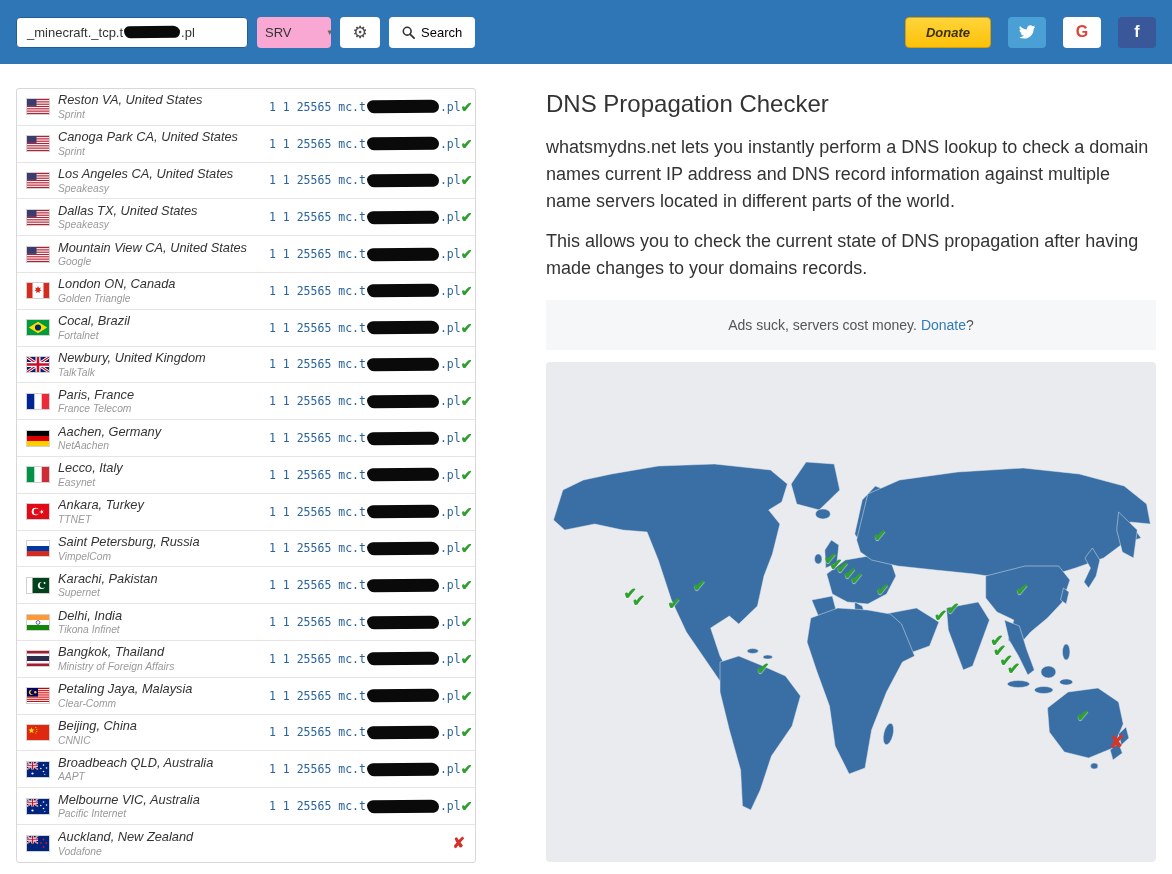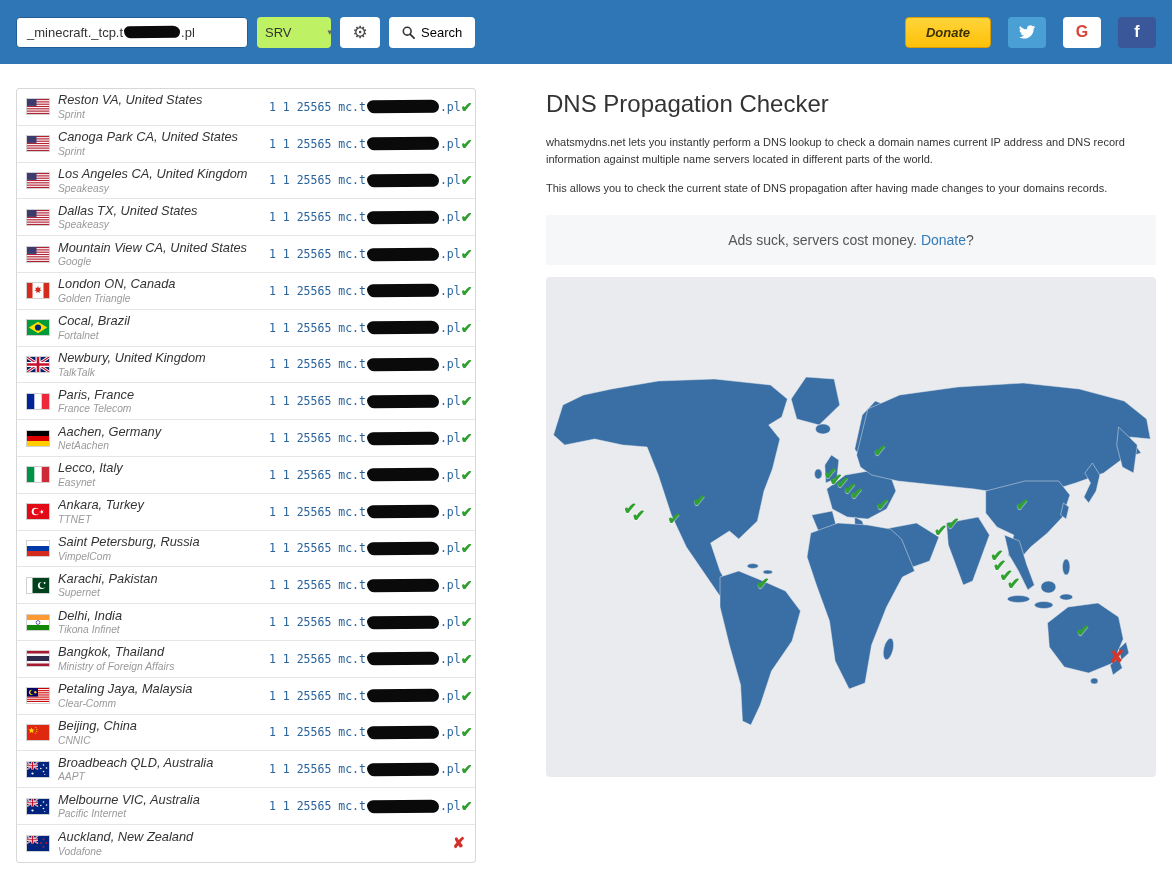--- a/index.html
+++ b/index.html
@@ -10,21 +10,21 @@
   .header { height:64px; background:#2e76b6; display:flex; align-items:center;
     padding:16px 16px; gap:9px; }
   .search-input { width:232px; height:31px; background:#fff; border:1px solid #1f5e97;
     border-radius:4px; display:flex; align-items:center; padding:0 10px;
     font-size:13px; color:#333; white-space:nowrap; overflow:hidden; }
   .redact { display:inline-block; background:#0a0a0a; height:12px;
     border-radius:7px 9px 6px 8px / 6px 8px 7px 9px; vertical-align:-2px;
     transform:rotate(-0.6deg); }
   .input-redact { width:56px; margin:0 1px; }
   .row-redact { width:72px; height:13px; margin:0 1px; }
-  .select-box { width:74px; height:31px; background:#bef264; border-radius:4px;
+  .select-box { width:74px; height:31px; background:#f9a8d4; border-radius:4px;
     display:flex; align-items:center; justify-content:space-between;
     padding:0 8px; font-size:13px; color:#333; cursor:pointer;gap:36px; }
   .select-caret { font-size:9px; color:#666; }
   .hbtn { height:31px; background:#fff; border:none; border-radius:4px;
     display:flex; align-items:center; justify-content:center; cursor:pointer; }
   .gear-btn { width:40px; font-size:17px; color:#4a4a4a; }
   .search-btn { padding:0 13px; gap:6px; font-size:13px; color:#000000; }
   .donate-btn { margin-left:auto; width:86px; height:31px;
     background:linear-gradient(#ffd43a,#fdc108); border:1px solid #d99e06;
     border-radius:4px; font-style:italic; font-weight:bold; font-size:13px;
@@ -55,21 +55,21 @@
     margin-top:1px; white-space:nowrap; }
   .result { flex:1; font-family:"DejaVu Sans Mono", monospace; font-size:11.5px;
     color:#29639c; white-space:nowrap; display:flex; align-items:center;text-align:center; }
   .status { width:18px; text-align:right; font-weight:bold; font-size:14px; }
   .status.ok   { color:#2f9e2f; }
   .status.fail { color:#d3302a; font-size:15px; }
 
   
   .main { flex:1; min-width:0;padding-left:38px; }
   .page-title { font-size:24px; font-weight:400; color:#333; margin:2px 0 16px; }
-  .main p { font-size:11px; color:#333; line-height:1.5; margin-bottom:13px; }
+  .main p { font-size:18px; color:#333; line-height:1.5; margin-bottom:13px; }
   .ad-box { background:#f6f7f8; text-align:center; padding:17px 10px;
     font-size:14px; color:#555; margin:18px 0 12px; }
   .ad-box a { color:#337ab7; text-decoration:none; cursor:pointer; }
 
   .map-panel { height:500px; background:#e9ebee; border-radius:4px;
     position:relative; overflow:hidden; }
   .map-panel svg.world { position:absolute; inset:0; width:100%; height:100%; }
   .marker { position:absolute; transform:translate(-50%,-55%); font-weight:bold;
     line-height:1; }
   .marker.check { color:#2ea12e; font-size:16px;
@@ -178,21 +178,21 @@
             <rect y="2.31" width="22" height="1.16" fill="#B22234"></rect>
             <rect y="4.62" width="22" height="1.16" fill="#B22234"></rect>
             <rect y="6.92" width="22" height="1.16" fill="#B22234"></rect>
             <rect y="9.23" width="22" height="1.16" fill="#B22234"></rect>
             <rect y="11.54" width="22" height="1.16" fill="#B22234"></rect>
             <rect y="13.85" width="22" height="1.16" fill="#B22234"></rect>
             <rect width="9.5" height="6.92" fill="#3C3B6E"></rect>
           </svg>
         </span>
       <span class="loc-block">
-        <span class="loc">Los Angeles CA, United Kingdom</span>
+        <span class="loc">Los Angeles CA, United States</span>
         <span class="isp">Speakeasy</span>
       </span>
       <span class="result">
         <span>1 1 25565 mc.t</span>
           <span class="redact row-redact"></span>
           <span>.pl</span>
       </span>
       <span class="status ok">✔</span>
     </div>
       <div class="server-row">

